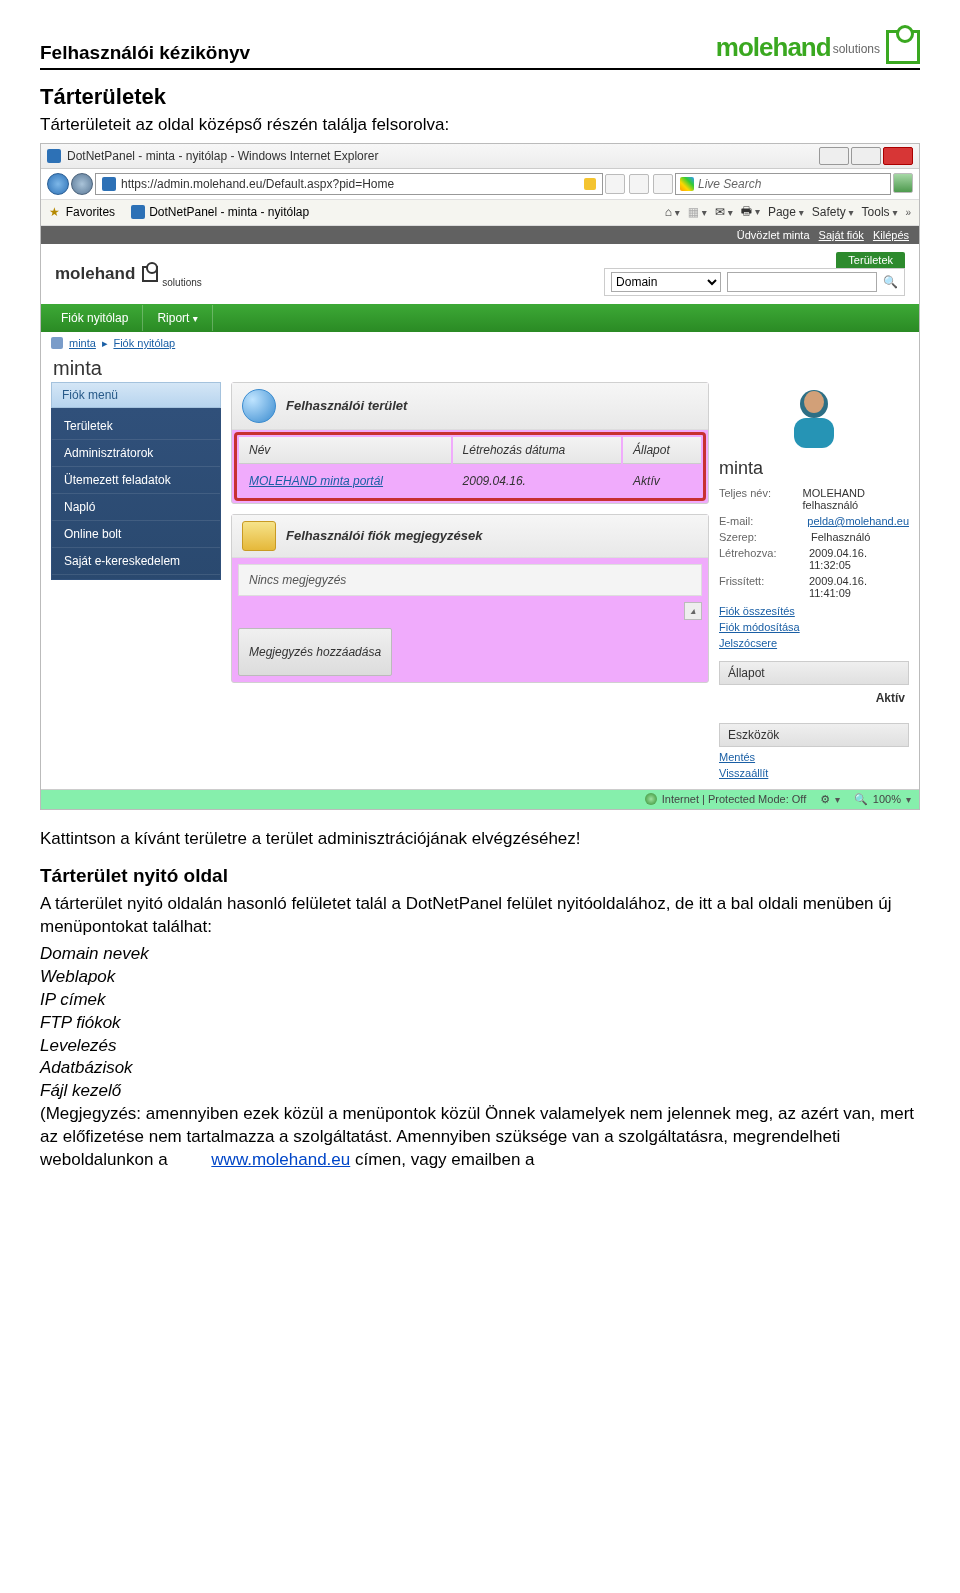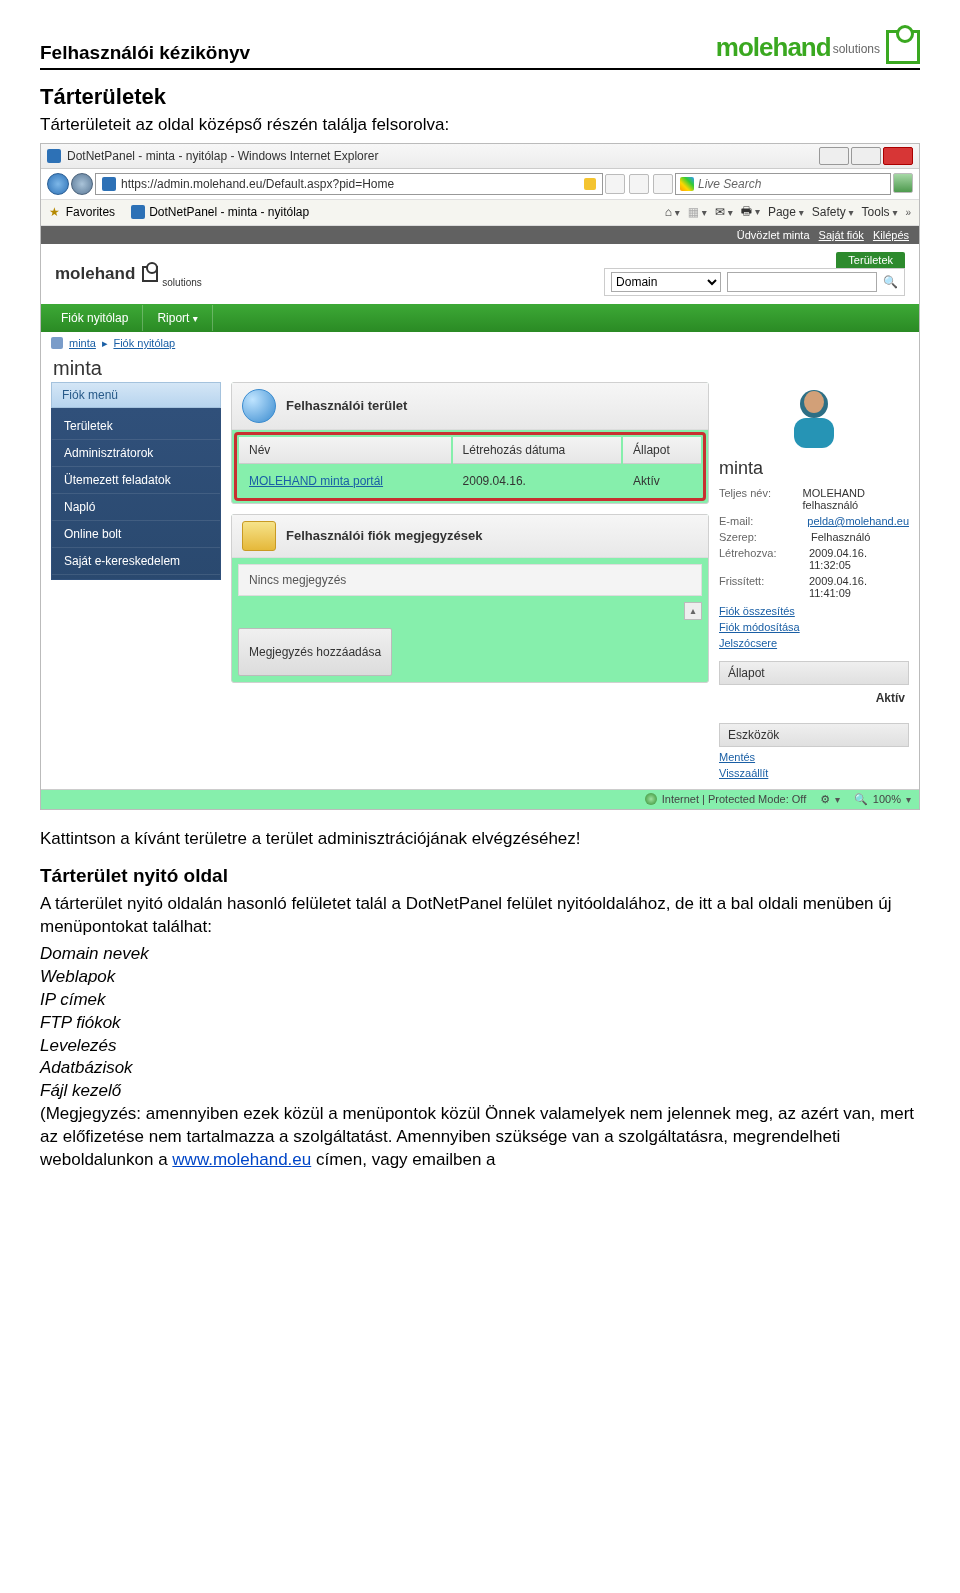--- a/index.html
+++ b/index.html
@@ -70,21 +70,21 @@
   .acct-name { padding:2px 12px 2px 12px; font-size:20px; color:#333; }
 
   
   .layout { display:flex; gap:10px; padding:0 10px 10px 10px; }
   .side { width:170px; }
   .side-h { background:linear-gradient(#d4e6f6,#b7d4ee); color:#285a89; font-size:12px; padding:5px 10px; border:1px solid #a4c2dd; }
   .side-body { background:linear-gradient(#30507a,#2a496f); border:1px solid #30507a; padding:4px 0; }
   .side-item { color:#fff; font-size:12px; padding:6px 12px; border-bottom:1px solid rgba(255,255,255,0.1); cursor:pointer; }
 
   .center { flex:1; }
-  .card { border:1px solid #d0d0d0; border-radius:3px; background:#86efac; margin-bottom:10px; }
+  .card { border:1px solid #d0d0d0; border-radius:3px; background:#f0abfc; margin-bottom:10px;font-style:italic; }
   .card-h { background:linear-gradient(#f6f6f6,#e8e8e8); padding:6px 10px; font-size:13px; font-weight:bold; color:#333; display:flex; align-items:center; gap:10px; border-bottom:1px solid #ddd; }
   .card-h .globe { width:34px; height:34px; border-radius:50%; background:radial-gradient(circle at 30% 30%, #bfe4ff, #3a8bcf); border:1px solid #3a8bcf; }
   .card-h .folder { width:34px; height:30px; background:linear-gradient(#f6e38a,#e5b83a); border-radius:3px; border:1px solid #c89a23; }
 
   .tbl { width:100%; font-size:12px; }
   .tbl th { text-align:left; padding:6px 10px; color:#333; background:linear-gradient(#f3f3f3,#e6e6e6); border-bottom:1px solid #ccc; font-weight:normal; }
   .tbl td { padding:8px 10px; color:#333; }
   .hlbox { border:3px solid #c73030; border-radius:4px; margin:2px; }
   .link { color:#1a5fa5; text-decoration:underline; }
 
@@ -105,21 +105,21 @@
 
   
   .statusbar { display:flex; justify-content:flex-end; align-items:center; gap:14px; border-top:1px solid #ccc; background:#86efac; padding:3px 8px; font-size:11px; color:#444; }
   .statusbar .zone { display:flex; align-items:center; gap:5px; }
   .earth { width:12px; height:12px; border-radius:50%; background:radial-gradient(#9fe29f,#2e8b2e); }
 
   
   .h2 { font-size:19px; font-weight:bold; margin-top:14px; margin-bottom:6px; }
   .para { font-size:17px; line-height:1.35; margin-bottom:4px; }
   .ital { font-style: italic; font-size:17px; line-height:1.35; }
-  .link-body { color:#0046c8; text-decoration: underline; }
+  .link-body { color:#0046c8; text-decoration: underline; margin-left: 39px; }
 
   .footer { border-top:2px solid #000; margin-top:340px; display:flex; justify-content:space-between; padding-top:4px; font-size:15px; }
 </style>
 </head>
 <body>
 
 <div class="page">
 
   <div class="doc-header">
     <div class="doc-title">Felhasználói kézikönyv</div>

